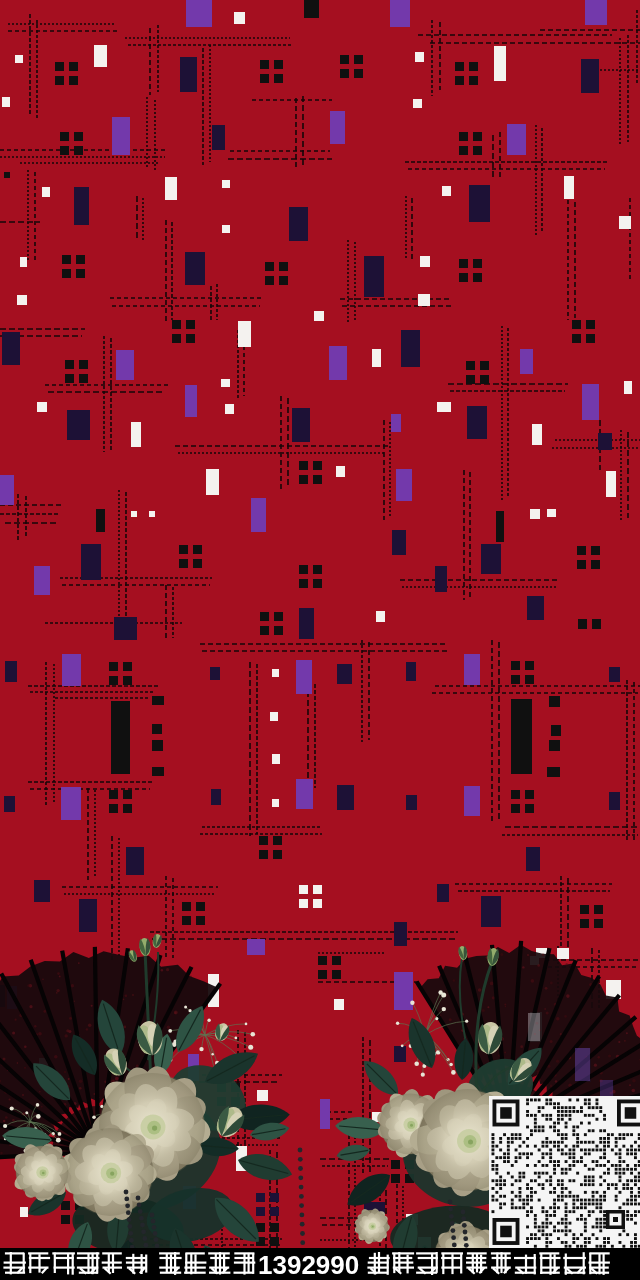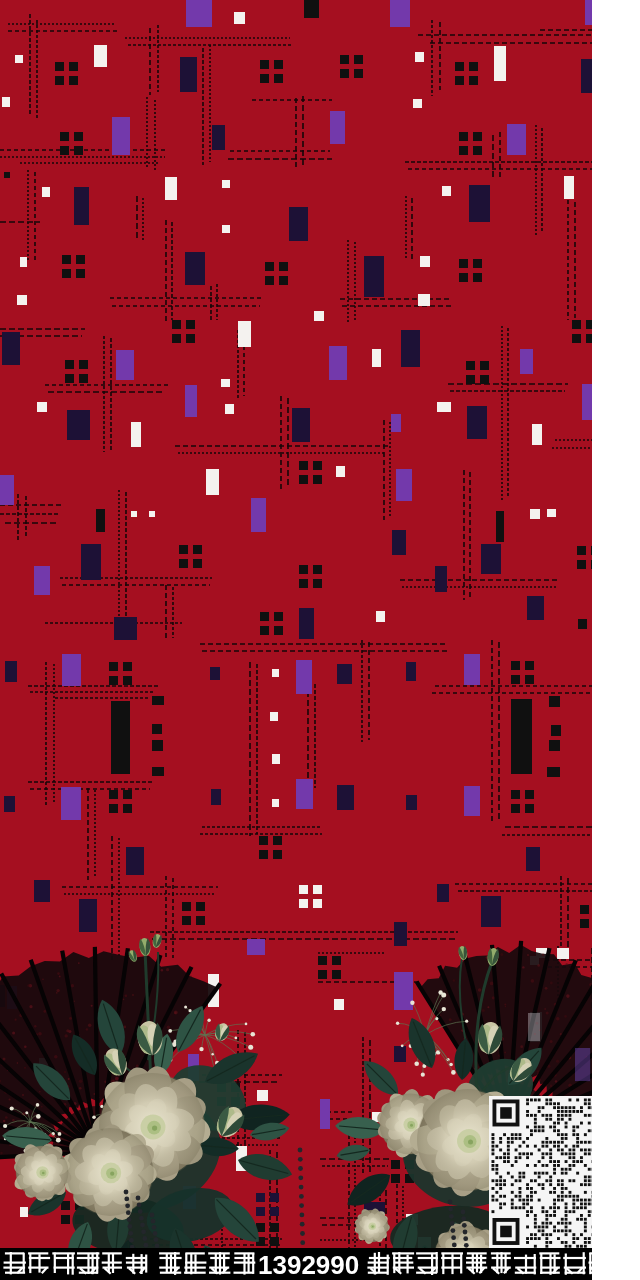--- a/index.html
+++ b/index.html
@@ -1,15 +1,15 @@
 <!DOCTYPE html>
 <html><head><meta charset="utf-8">
 <style>
 html,body{margin:0;padding:0;background:#fff}
-#p{position:relative;width:592px;height:1280px;overflow:hidden}
+#p{position:relative;width:640px;height:1280px;overflow:hidden}
 svg{position:absolute;left:0;top:0}
 </style></head>
 <body>
 <div id="p">
 <svg width="640" height="1280" viewBox="0 0 640 1280">
 <defs>
         <radialGradient id="rg" cx="0.5" cy="0.5" r="0.5">
 <stop offset="0%" stop-color="#efebd6" stop-opacity="0.9"></stop>
 <stop offset="45%" stop-color="#d9d3ba" stop-opacity="0.55"></stop>
 <stop offset="85%" stop-color="#8d866c" stop-opacity="0.25"></stop>

